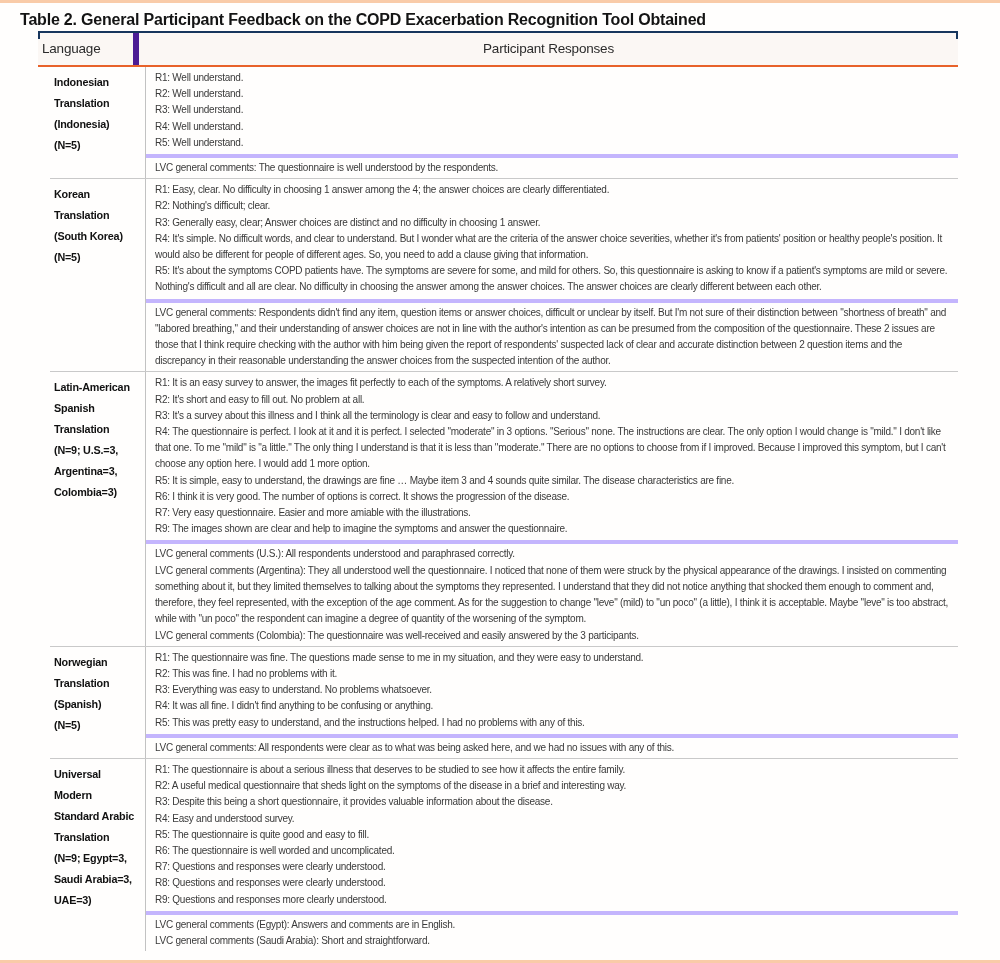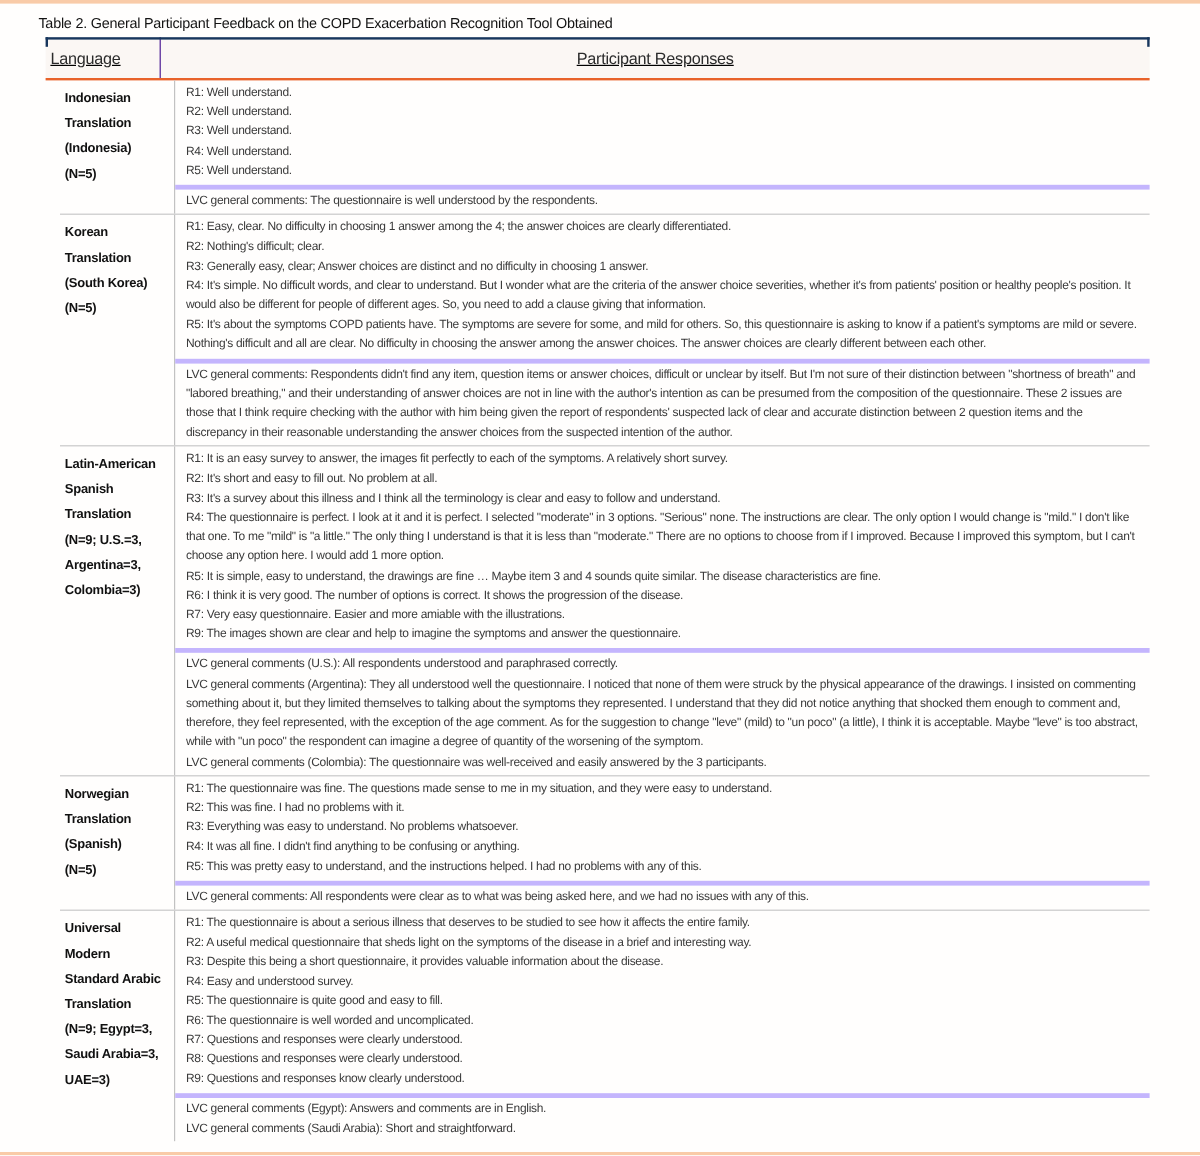--- a/index.html
+++ b/index.html
@@ -13,41 +13,41 @@
     overflow: hidden;
   }
   .edge-line {
     position: absolute; left: 0; width: 1000px; height: 3px;
     background: var(--peach, #F9CBA8);
   }
   .edge-line.top { top: 0; }
   .edge-line.bottom { bottom: 0; }
 
   .title {
-    margin: 9px 40px 0 32px;
+    margin: 9px 40px 0 20px;
     color: #141414;
-    font-size: 12px;
-    font-weight: normal;
+    font-size: 16px;
+    font-weight: bold;
     line-height: 21px;
     letter-spacing: -0.2px;
   }
   .title span { display: block; }
 
   .table-wrap { position: relative; margin: 1px 42px 0 38px; width: 920px; }
 
   .navy-rule { width: 920px; border-color: var(--navy, #17365D); border-style: solid; border-width: 0; }
   .navy-rule.top-rule    { height: 8px; border-top-width: 2px; border-left-width: 2px; border-right-width: 2px; margin-bottom: -8px; position: relative; z-index: 2; }
 
   .thead {
     display: grid; grid-template-columns: 95px 1fr;
-    height: 34px; background: #FBF7F4; text-decoration: underline;
+    height: 34px; background: #FBF7F4;
   }
   .th { display: flex; align-items: center; color: #2b2b2b; font-size: 13.5px; letter-spacing: -0.2px; }
   .th-lang { padding-left: 4px; }
-  .th-resp { border-left: 1px solid #4c1d95; justify-content: center; }
+  .th-resp { border-left: 6px solid #4c1d95; justify-content: center; }
 
   .orange-rule { height: 2px; width: 920px; background: var(--orange, #E8622A); }
 
   .tbody { width: 920px; }
   .section {
     display: grid; grid-template-columns: 95px 1fr;
     border-bottom: 1px solid #c9c9c9;
     margin-left: 12px;
   }
   .section:last-child { border-bottom: none; }
@@ -186,21 +186,21 @@
           <div class="resp-cell">
             <div class="resp-lines">
               <div class="resp-line">R1: The questionnaire is about a serious illness that deserves to be studied to see how it affects the entire family.</div>
               <div class="resp-line">R2: A useful medical questionnaire that sheds light on the symptoms of the disease in a brief and interesting way.</div>
               <div class="resp-line">R3: Despite this being a short questionnaire, it provides valuable information about the disease.</div>
               <div class="resp-line">R4: Easy and understood survey.</div>
               <div class="resp-line">R5: The questionnaire is quite good and easy to fill.</div>
               <div class="resp-line">R6: The questionnaire is well worded and uncomplicated.</div>
               <div class="resp-line">R7: Questions and responses were clearly understood.</div>
               <div class="resp-line">R8: Questions and responses were clearly understood.</div>
-              <div class="resp-line">R9: Questions and responses know clearly understood.</div>
+              <div class="resp-line">R9: Questions and responses more clearly understood.</div>
             </div>
             <div class="lvc-block">
               <div class="lvc-line">LVC general comments (Egypt): Answers and comments are in English.</div>
               <div class="lvc-line">LVC general comments (Saudi Arabia): Short and straightforward.</div>
             </div>
           </div>
         </div>
       </div>
 
   </div>

